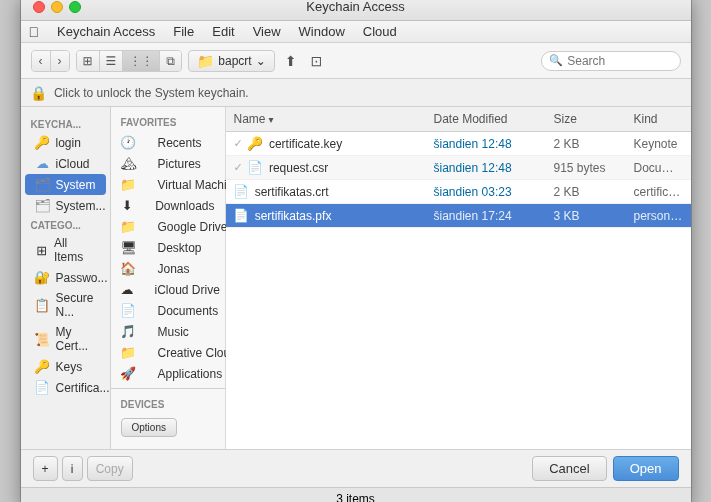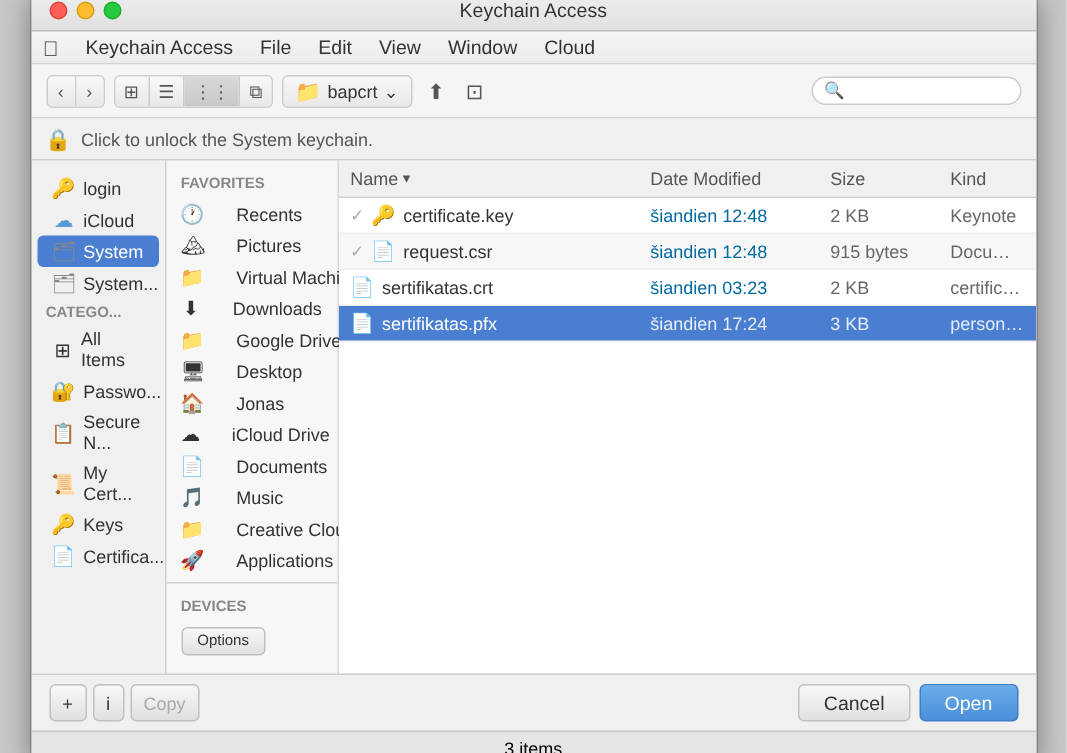--- a/index.html
+++ b/index.html
@@ -414,31 +414,33 @@
     <div class="folder-selector">
       <span class="folder-icon">📁</span>
       <span>bapcrt</span>
       <span>⌄</span>
     </div>
     <button class="toolbar-btn">⬆</button>
     <button class="toolbar-btn">⊡</button>
     <div class="toolbar-spacer"></div>
     <div class="search-box">
       <span class="search-icon">🔍</span>
+      <input class="search-input" type="text" placeholder="Search" style="">
     </div>
   </div>
 
   <div class="lock-bar">
     <span class="lock-icon">🔒</span>
     <span>Click to unlock the System keychain.</span>
   </div>
 
   <div class="main-area">
 
     <div class="sidebar">
+      <div class="sidebar-section-label">Keycha...</div>
       <div class="sidebar-item orange">
         <span class="sidebar-item-icon">🔑</span>
         <span class="sidebar-item-label">login</span>
       </div>
       <div class="sidebar-item blue">
         <span class="sidebar-item-icon">☁</span>
         <span class="sidebar-item-label">iCloud</span>
       </div>
       <div class="sidebar-item gray selected">
         <span class="sidebar-item-icon">🗂</span>

